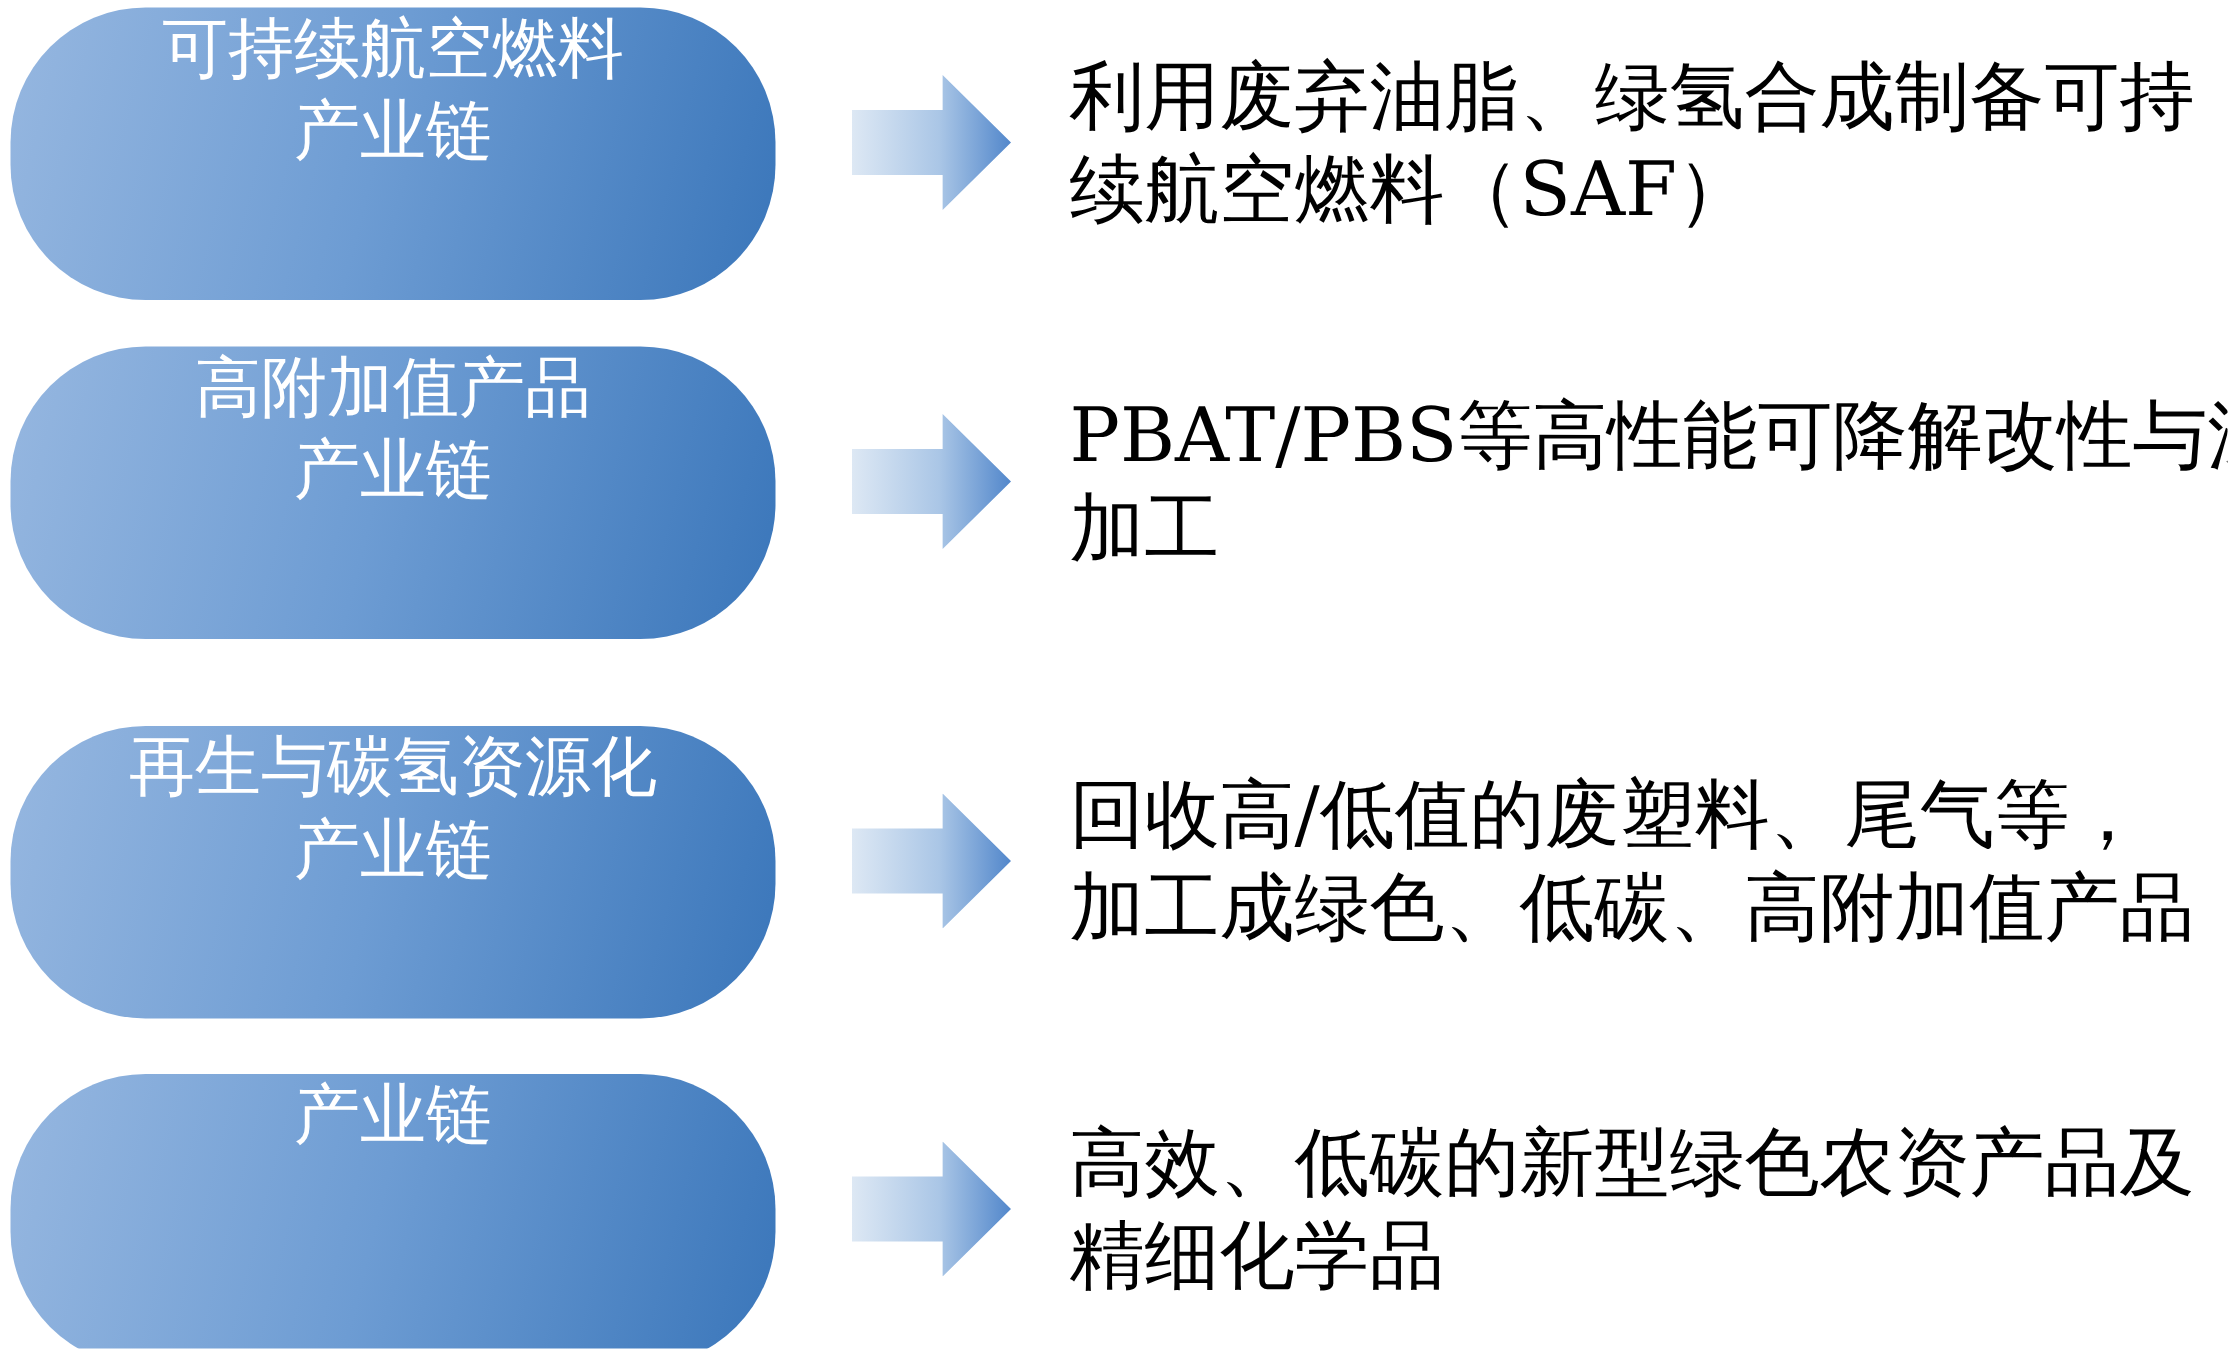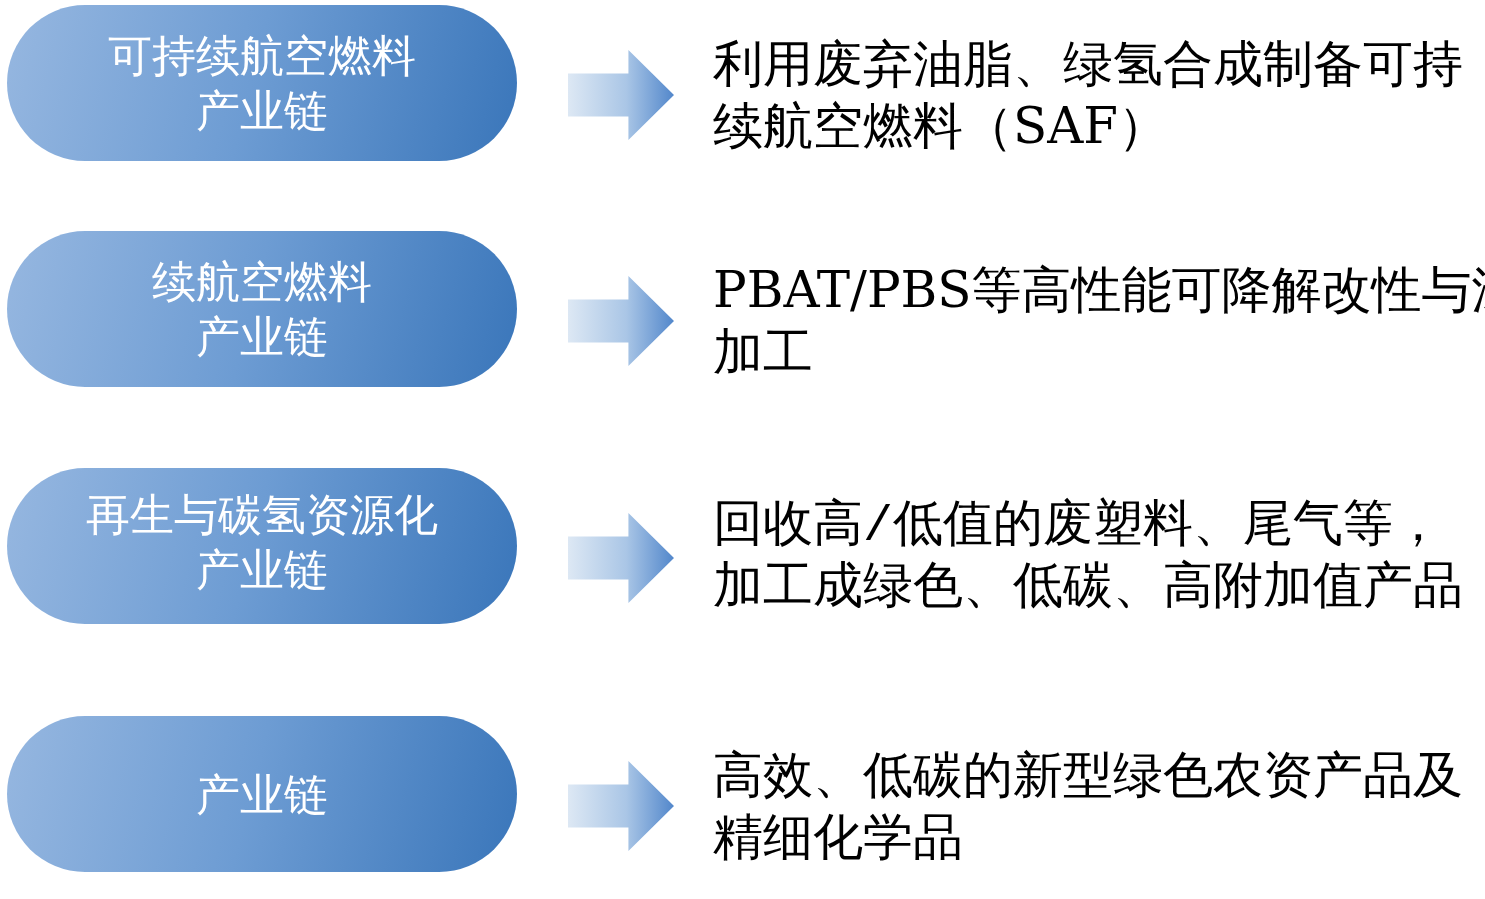--- a/index.html
+++ b/index.html
@@ -18,33 +18,33 @@
     background: #ffffff;
   }
   .row {
     position: absolute;
     left: 7px;
     width: 1478px;
     height: 180px;
   }
   .row-1 { top: 5px; }
   .row-2 { top: 231px; }
-  .row-3 { top: 468px; font-family: Liberation Mono, monospace; }
+  .row-3 { top: 484px; }
   .row-4 { top: 716px; }
 
   .pill {
     position: absolute;
     left: 0;
     top: 0;
     width: 510px;
-    height: 156px;
+    height: 195px;
     border-radius: 90px;
     background: linear-gradient(104deg, #96b7e0 0%, #6d9cd3 48%, #3a76ba 100%);
     display: flex;
-    align-items: center;
+    align-items: flex-start;
     justify-content: center;
   }
   .pill-text {
     color: #ffffff;
     font-size: 44px;
     line-height: 55px;
     text-align: center;
     white-space: nowrap;
   }
   .pill-text span { display: block; }
@@ -87,21 +87,21 @@
     <div class="arrow"></div>
     <div class="desc">
       <span>利用废弃油脂、绿氢合成制备可持</span>
       <span>续航空燃料（SAF）</span>
     </div>
   </div>
 
   <div class="row row-2">
     <div class="pill">
       <div class="pill-text">
-        <span>续航空燃料</span>
+        <span>高附加值产品</span>
         <span>产业链</span>
       </div>
     </div>
     <div class="arrow"></div>
     <div class="desc">
       <span>PBAT/PBS等高性能可降解改性与深</span>
       <span>加工</span>
     </div>
   </div>
 

